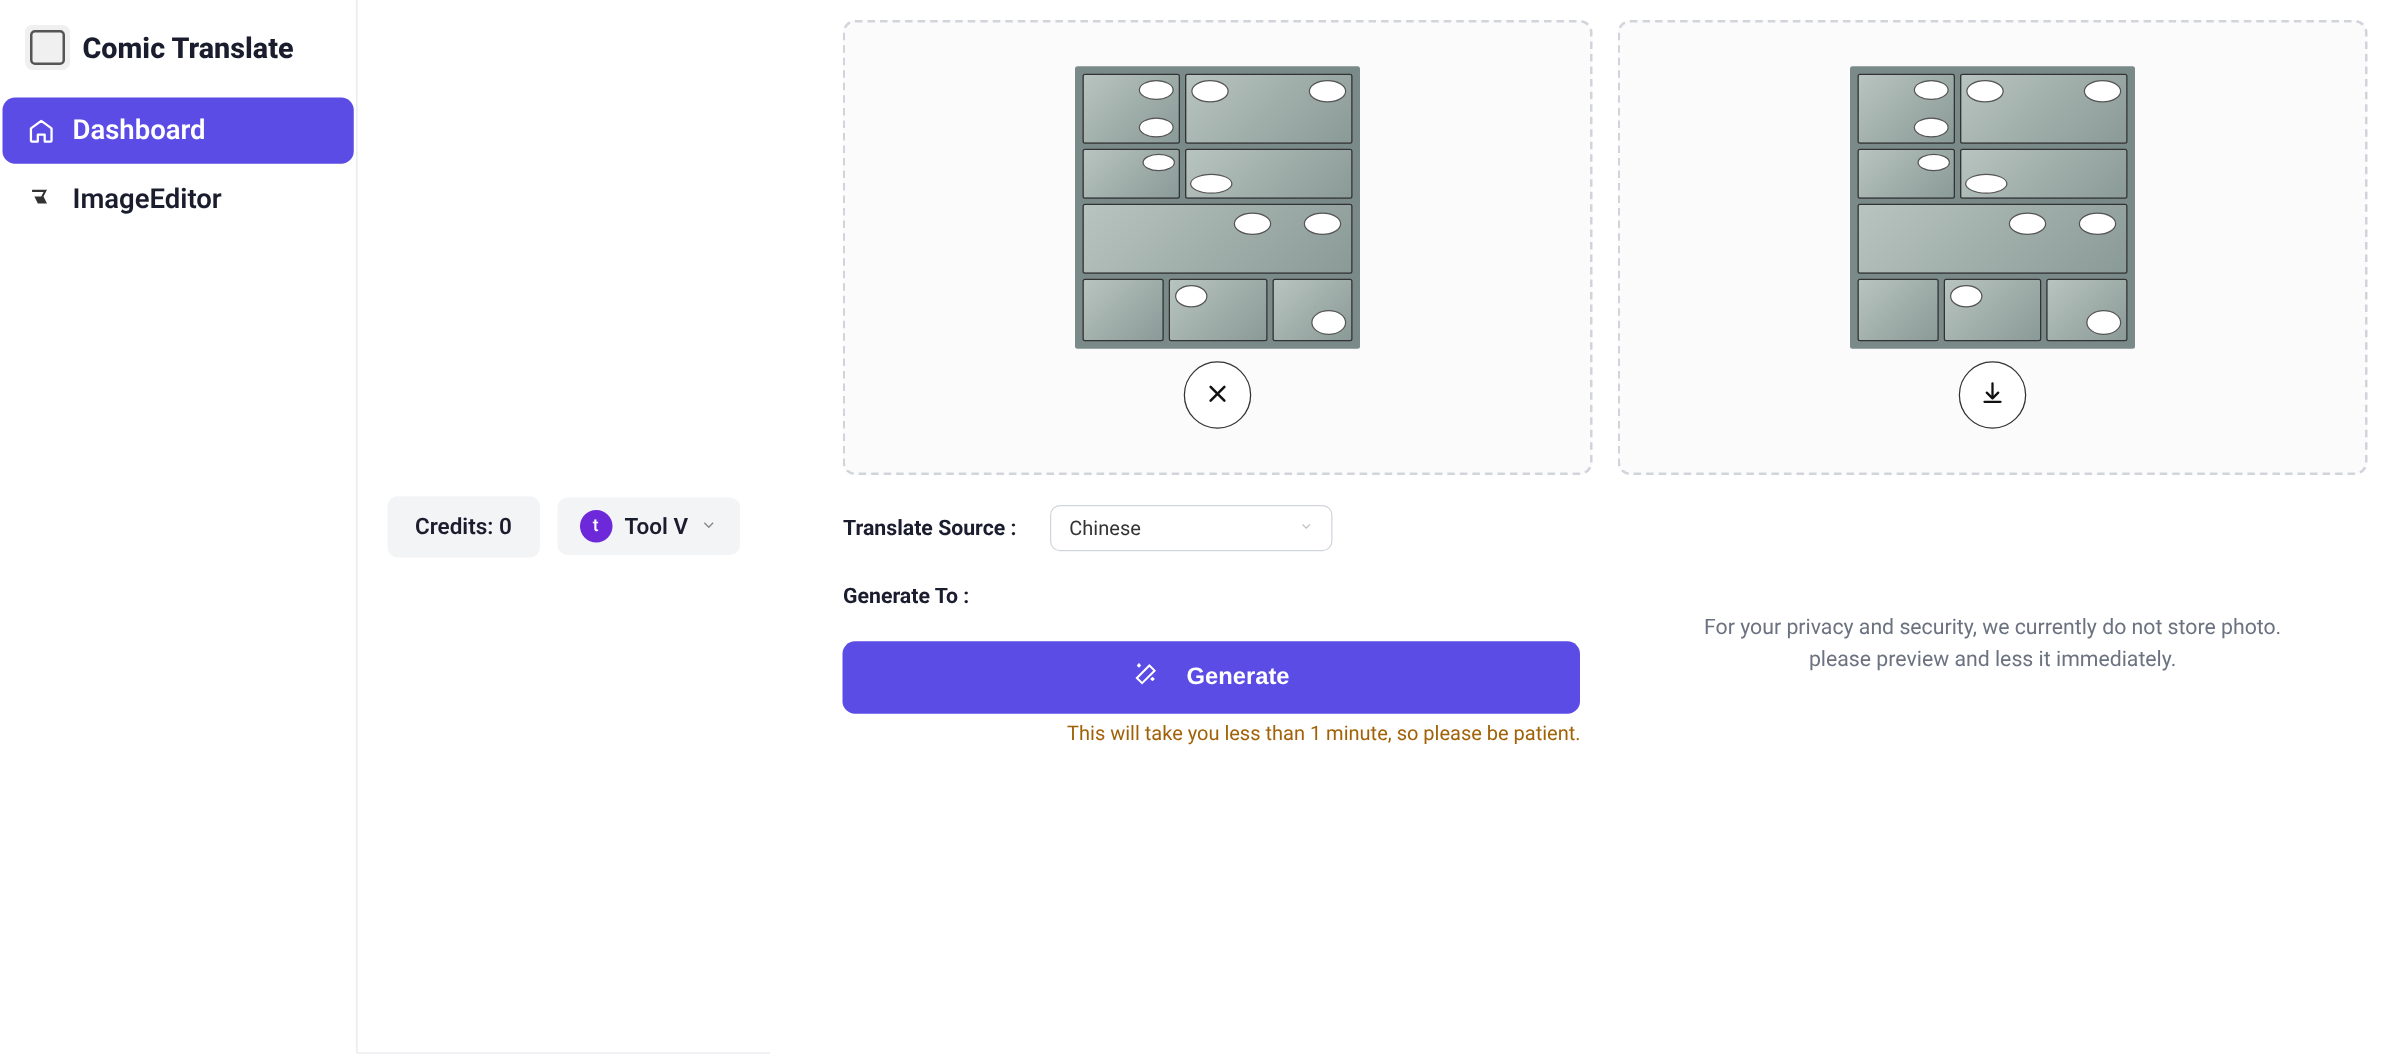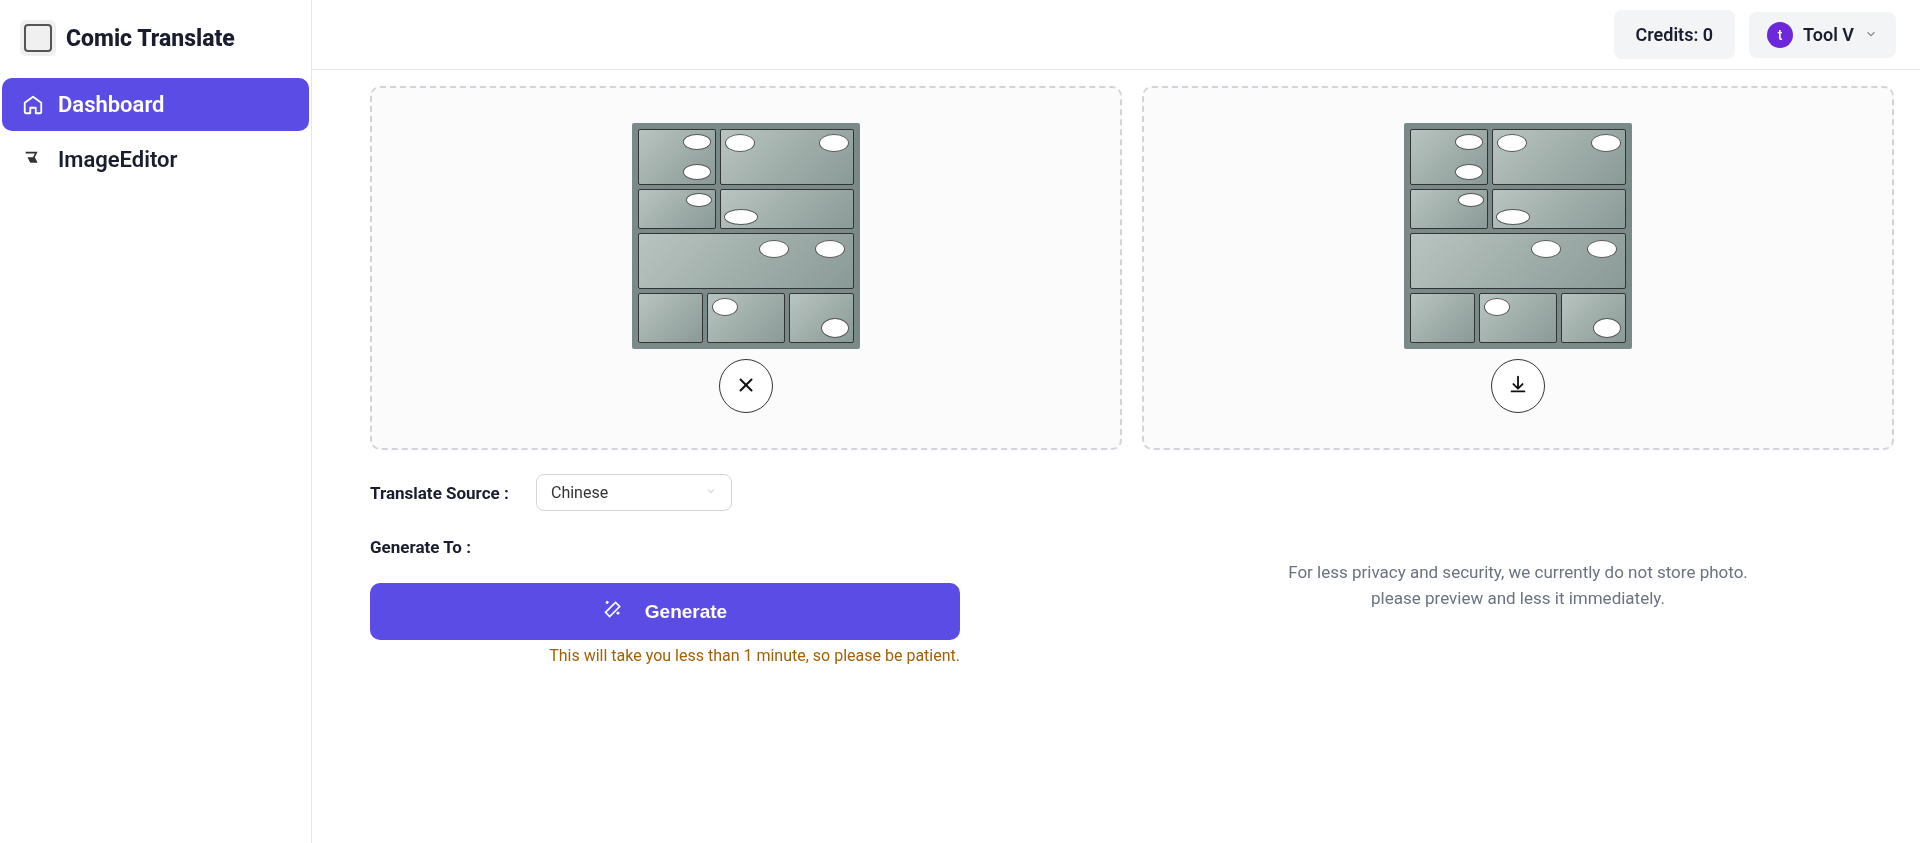--- a/index.html
+++ b/index.html
@@ -1,46 +1,46 @@
 <!DOCTYPE html>
 <html><head>
   <meta charset="utf-8">
   <style>
     * { box-sizing: border-box; margin: 0; padding: 0; }
     body { font-family: -apple-system, BlinkMacSystemFont, "Segoe UI", Roboto, sans-serif; background: #fff; color: #1a1a1a; }
     .layout { display: flex; height: 100vh; }
-    .sidebar { width: 312px; border-right: 1px solid #e5e7eb; padding-top: 8px; flex-shrink: 0; }
+    .sidebar { width: 286px; border-right: 1px solid #e5e7eb; padding-top: 8px; flex-shrink: 0; }
     .brand { display: flex; align-items: center; gap: 10px; padding: 12px 20px 20px 20px; }
     .brand-logo { width: 36px; height: 36px; background: #f0f0f0; border-radius: 6px; position: relative; display:flex; align-items:center; justify-content:center; }
     .brand-logo::before { content:""; width:24px; height:24px; border:2px solid #555; border-radius:4px; display:block; }
     .brand-title { font-size: 23px; font-weight: 800; color: #1a1d2e; }
     .nav { padding: 0; }
     .nav-item { display: flex; align-items: center; gap: 14px; padding: 14px 20px; font-size: 22px; font-weight: 600; color: #1a1d2e; cursor: pointer; border-radius:10px; margin: 2px 2px; }
     .nav-item.active { background: #5b4ce6; color: #fff; }
     .nav-item.active .nav-icon svg { stroke: #fff; }
     .nav-icon { width: 22px; height: 22px; display:flex; align-items:center; justify-content:center; }
-    .main { flex: 1; display: flex; flex-direction: column; }
+    .main { flex: 1; display: flex; flex-direction: row; }
     .topbar { display: flex; justify-content: flex-end; align-items: center; gap: 14px; padding: 10px 24px; border-bottom: 1px solid #e5e7eb; }
     .credits-pill { background: #f3f4f6; padding: 14px 22px; border-radius: 8px; font-size: 18px; font-weight: 600; color: #1a1d2e; }
     .user-pill { background: #f3f4f6; padding: 10px 18px; border-radius: 8px; display: flex; align-items: center; gap: 10px; font-size: 18px; font-weight: 600; color: #1a1d2e; cursor:pointer; }
     .avatar { width: 26px; height: 26px; border-radius: 50%; background: #6d28d9; color: #fff; display: flex; align-items: center; justify-content: center; font-size: 14px; font-weight:500; }
     .chev { color:#888; }
     .content { flex:1; padding: 16px 26px 30px 58px; overflow:auto; }
     .panels { display: flex; gap: 20px; }
     .panel { flex: 1; border: 2px dashed #d1d5db; border-radius: 10px; background: #fbfbfc; min-height: 364px; display:flex; align-items:center; justify-content:center; }
     .panel-inner { display:flex; flex-direction:column; align-items:center; gap:10px; }
     .thumb { width: 228px; height: 226px; background:#7a8a88; border-radius:2px; position:relative; overflow:hidden; }
     .thumb .row { position:absolute; left:6px; right:6px; display:flex; gap:4px; }
     .pcell { background:linear-gradient(135deg,#b8c4c0,#8a9a96); border:1px solid #333; border-radius:2px; position:relative; }
     .bubble { position:absolute; background:#fff; border-radius:50%; border:1px solid #555; }
     .circle-btn { width: 54px; height: 54px; border-radius: 50%; border: 1.5px solid #333; background:#fff; display:flex; align-items:center; justify-content:center; cursor:pointer; }
     .controls { margin-top: 24px; max-width: 590px; }
     .ctrl-row { display:flex; align-items:center; margin-bottom: 26px; }
     .ctrl-label { font-size: 17px; font-weight:700; color:#1a1d2e; width: 166px; }
-    .select { border:1px solid #d1d5db; border-radius:8px; padding: 8px 14px; width: 196px; display:flex; align-items:center; justify-content:space-between; font-size:16px; color:#333; cursor:pointer; background:#fff; }
+    .select { border:1px solid #d1d5db; border-radius:8px; padding: 8px 14px; width: 226px; display:flex; align-items:center; justify-content:space-between; font-size:16px; color:#333; cursor:pointer; background:#fff; }
     .select .sel-arrow { color:#bbb; font-size:12px; }
     .generate-btn { width: 100%; max-width:590px; background:#5b4ce6; color:#fff; border:none; border-radius:10px; padding: 16px; font-size:19px; font-weight:600; display:flex; align-items:center; justify-content:center; gap:22px; cursor:pointer; }
     .subnote { text-align:right; color:#a16207; font-size:16px; margin-top:6px; max-width:590px; }
     .privacy { text-align:center; color:#6b7280; font-size:17px; line-height:1.5; margin-top: 110px; }
     .right-col { flex:1; }
   </style>
 </head>
 <body>
 
 <div class="layout">
@@ -208,21 +208,21 @@
                     <path d="M5 3v2M4 4h2M18 16v2M17 17h2"></path>
                   </svg>
               </span>
               <span>Generate</span>
             </button>
             <div class="subnote">This will take you less than 1 minute, so please be patient.</div>
           </div>
         </div>
         <div class="right-col">
           <div class="privacy">
-            <div>For less privacy and security, we currently do not store photo.</div>
+            <div>For your privacy and security, we currently do not store photo.</div>
             <div>please preview and less it immediately.</div>
           </div>
         </div>
       </div>
 
     </div>
   </div>
 </div>
 
 </body></html>

